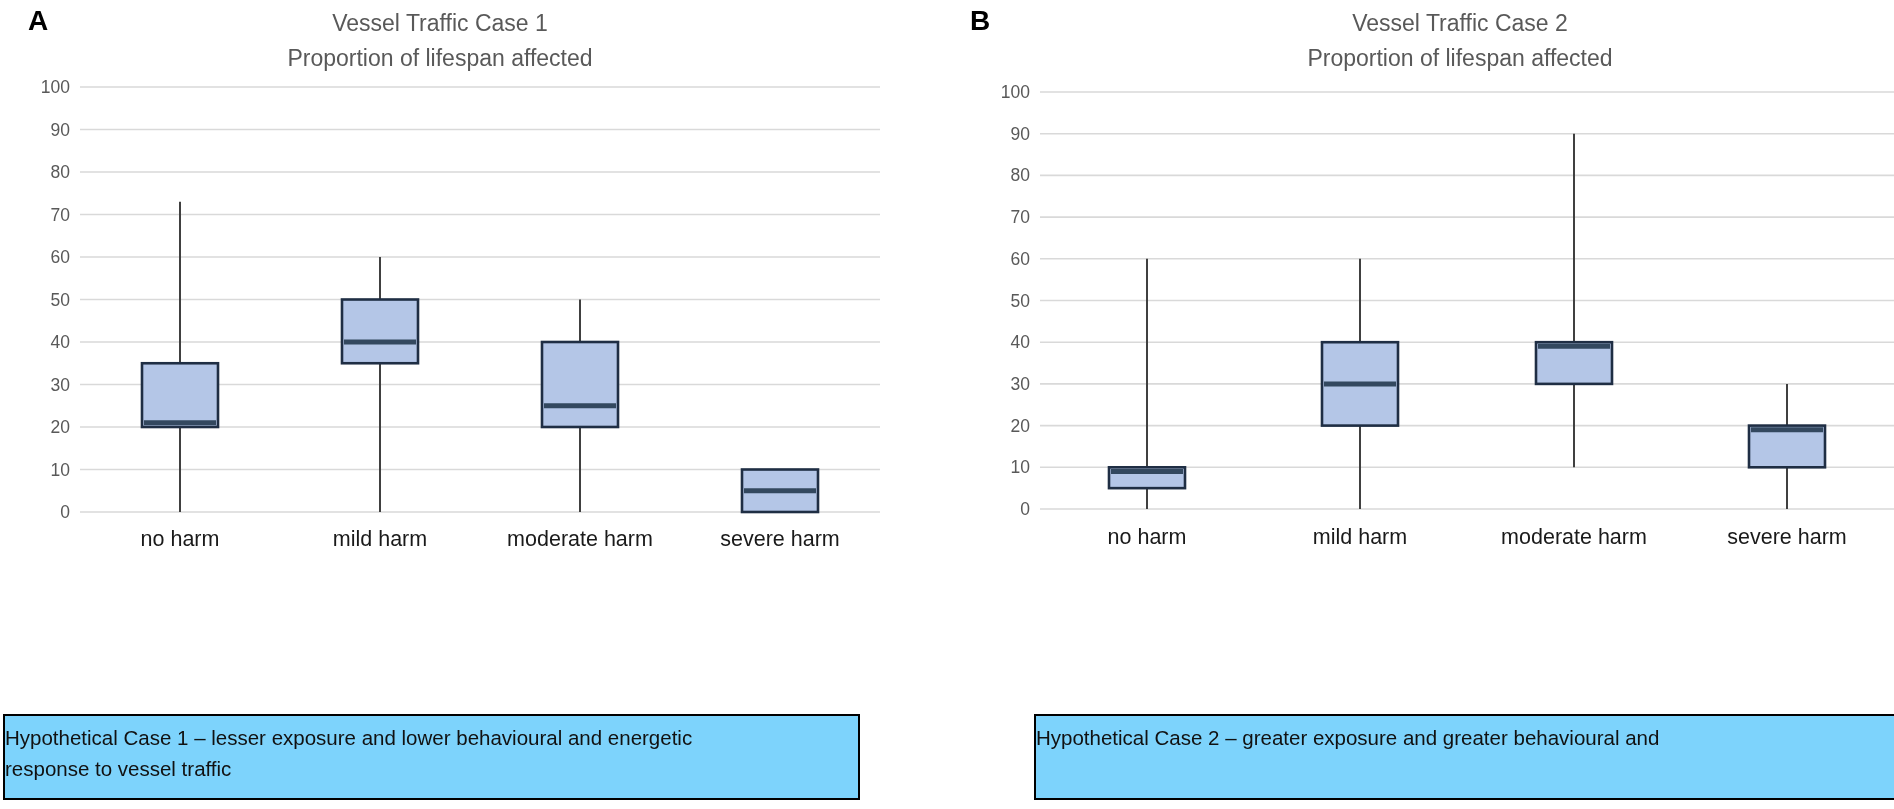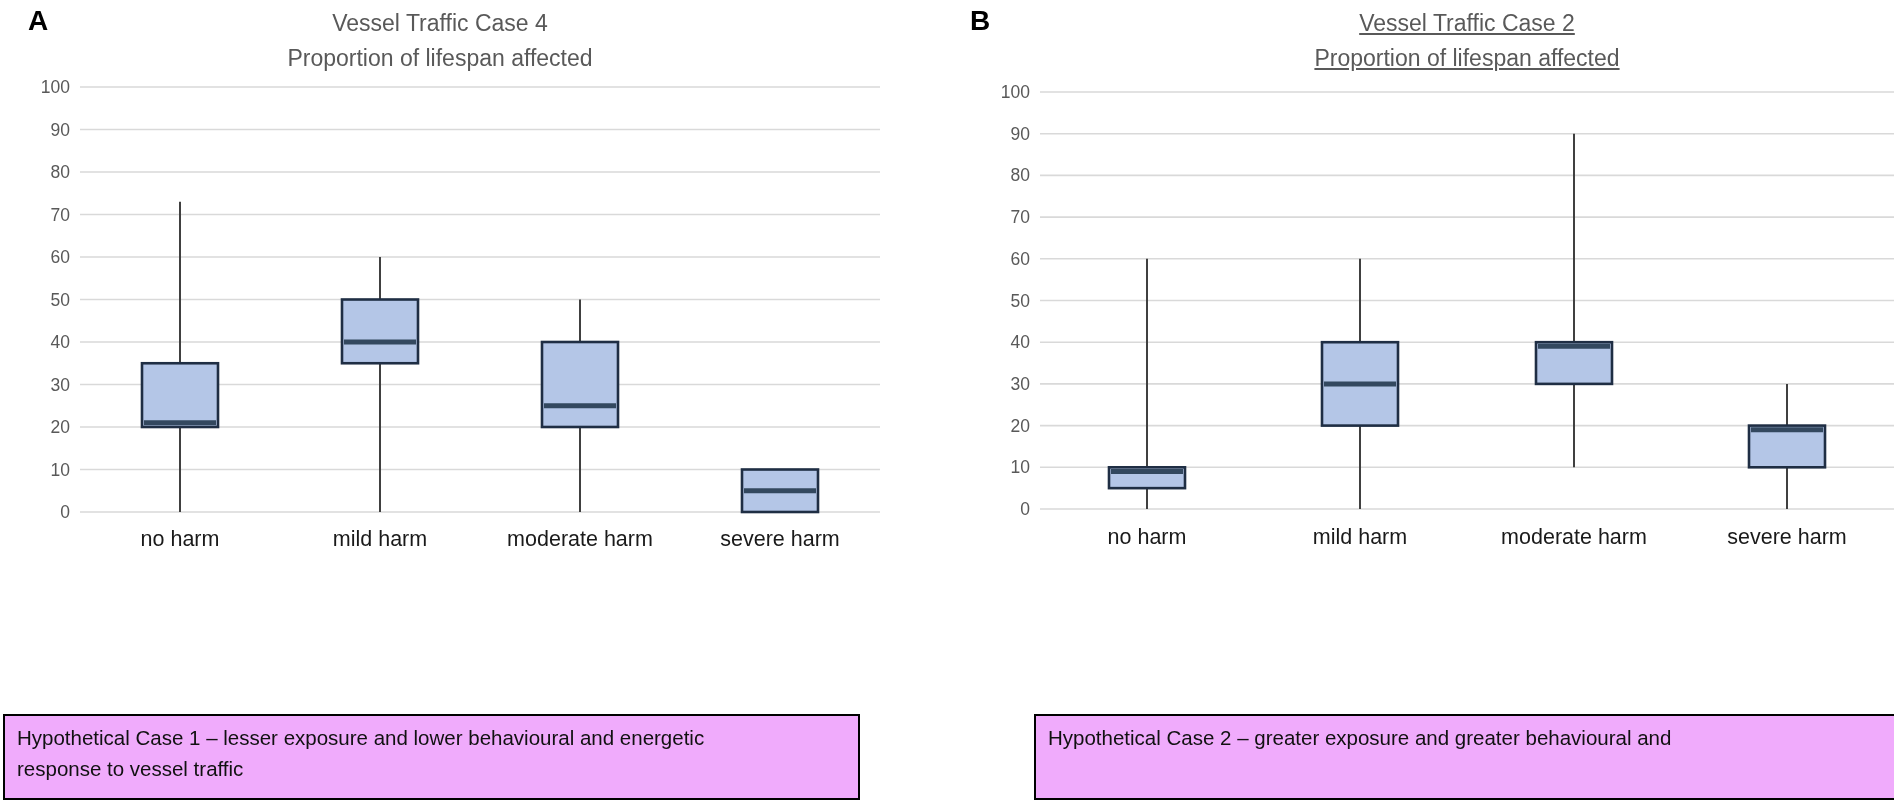--- a/index.html
+++ b/index.html
@@ -4,32 +4,32 @@
 <style>
   html,body{margin:0;padding:0;background:#ffffff;}
   body{font-family:"Liberation Sans",sans-serif;}
   .figure{position:relative;width:1894px;height:809px;background:#fff;overflow:hidden;}
   .panel{position:absolute;top:0;width:950px;height:580px;}
   .panel-letter{position:absolute;top:5px;font-size:28px;font-weight:bold;color:#000;}
   .chart-title{position:absolute;top:6px;width:800px;text-align:center;color:#595959;
                font-size:23px;line-height:35px;}
   .chart-svg{position:absolute;left:0;top:0;}
   svg text{font-family:"Liberation Sans",sans-serif;}
-  .caption-box{position:absolute;top:714px;height:86px;border:2px solid #000;background:#f0abfc;
-               box-sizing:border-box;padding:6px 12px;font-size:20.5px;line-height:31px;color:#111;}
+  .caption-box{position:absolute;top:714px;height:86px;border:2px solid #000;background:#7dd3fc;
+               box-sizing:border-box;padding:6px 0;font-size:20.5px;line-height:31px;color:#111;}
 </style>
 </head>
 <body>
 
 <div class="figure">
 
   <div class="panel" style="left:0;">
     <div class="panel-letter" style="left:28px;">A</div>
     <div class="chart-title" style="left:40px;">
-      <div>Vessel Traffic Case 4</div>
+      <div>Vessel Traffic Case 1</div>
       <div>Proportion of lifespan affected</div>
     </div>
     <svg id="chart-a" class="chart-svg" width="950" height="580" viewBox="0 0 950 580">
         <line x1="80" y1="512" x2="880" y2="512" stroke="#d9d9d9" stroke-width="1.6"></line>
         <text x="70" y="518" text-anchor="end" fill="#595959" font-size="17.5">0</text>
         <line x1="80" y1="469.5" x2="880" y2="469.5" stroke="#d9d9d9" stroke-width="1.6"></line>
         <text x="70" y="475.5" text-anchor="end" fill="#595959" font-size="17.5">10</text>
         <line x1="80" y1="427" x2="880" y2="427" stroke="#d9d9d9" stroke-width="1.6"></line>
         <text x="70" y="433" text-anchor="end" fill="#595959" font-size="17.5">20</text>
         <line x1="80" y1="384.5" x2="880" y2="384.5" stroke="#d9d9d9" stroke-width="1.6"></line>
@@ -64,21 +64,21 @@
         <line x1="544" y1="405.75" x2="616" y2="405.75" stroke="#33485f" stroke-width="5"></line>
         <text x="580" y="546" text-anchor="middle" fill="#1a1a1a" font-size="21.5">moderate harm</text>
         <rect x="742" y="469.5" width="76" height="42.5" fill="#b4c6e7" stroke="#1f2e44" stroke-width="2.6"></rect>
         <line x1="744" y1="490.75" x2="816" y2="490.75" stroke="#33485f" stroke-width="5"></line>
         <text x="780" y="546" text-anchor="middle" fill="#1a1a1a" font-size="21.5">severe harm</text>
       </svg>
   </div>
 
   <div class="panel" style="left:944px;">
     <div class="panel-letter" style="left:26px;">B</div>
-    <div class="chart-title" style="left:123px;text-decoration:underline;">
+    <div class="chart-title" style="left:116px;">
       <div>Vessel Traffic Case 2</div>
       <div>Proportion of lifespan affected</div>
     </div>
     <svg id="chart-b" class="chart-svg" width="950" height="580" viewBox="0 0 950 580">
         <line x1="96" y1="509" x2="950" y2="509" stroke="#d9d9d9" stroke-width="1.6"></line>
         <text x="86" y="515" text-anchor="end" fill="#595959" font-size="17.5">0</text>
         <line x1="96" y1="467.3" x2="950" y2="467.3" stroke="#d9d9d9" stroke-width="1.6"></line>
         <text x="86" y="473.3" text-anchor="end" fill="#595959" font-size="17.5">10</text>
         <line x1="96" y1="425.6" x2="950" y2="425.6" stroke="#d9d9d9" stroke-width="1.6"></line>
         <text x="86" y="431.6" text-anchor="end" fill="#595959" font-size="17.5">20</text>

